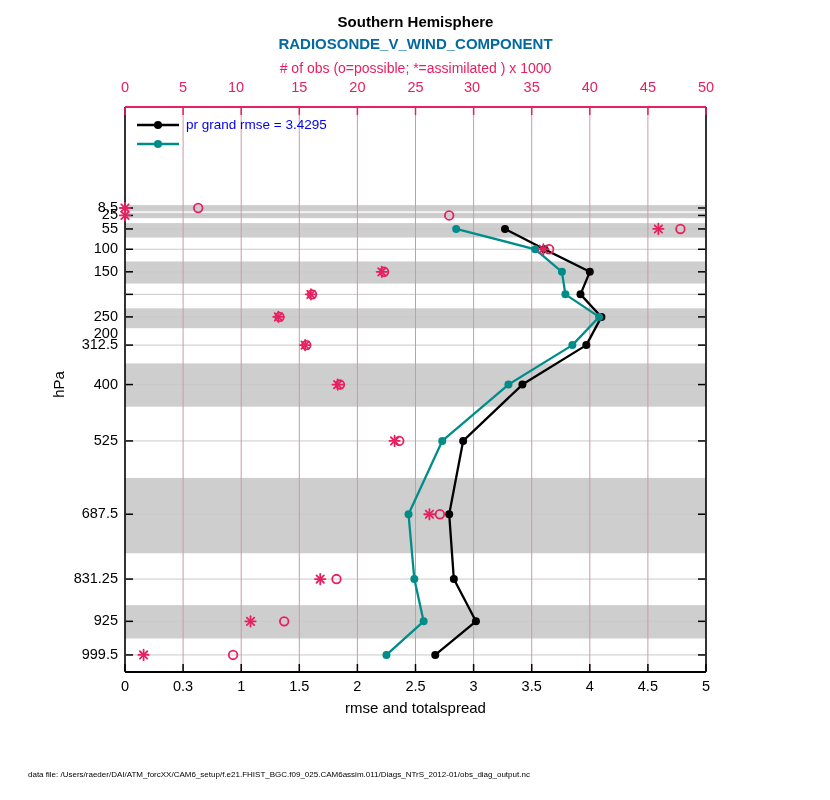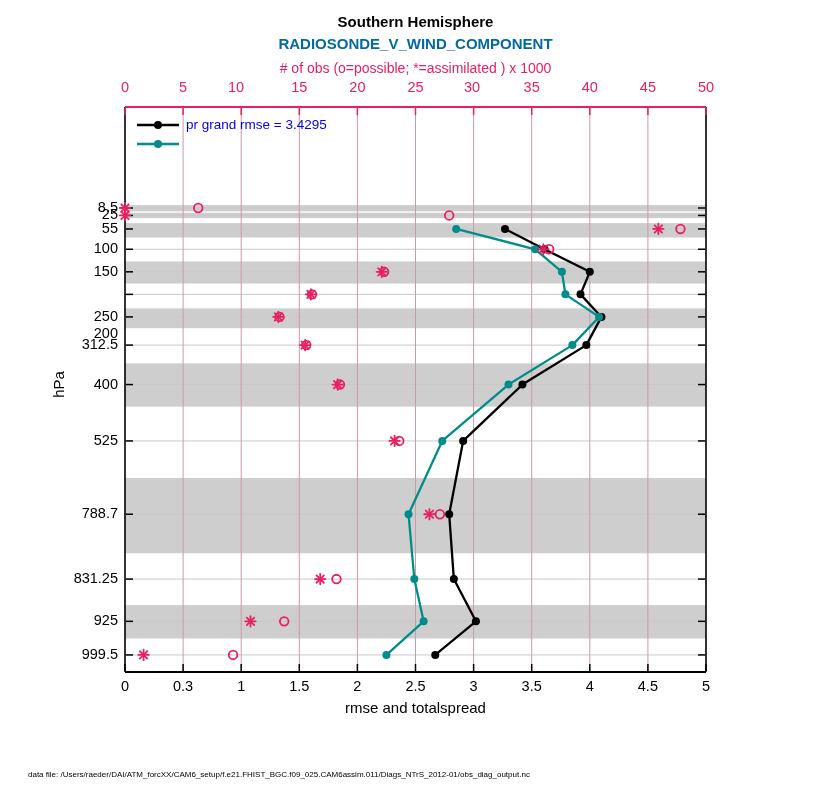--- a/index.html
+++ b/index.html
@@ -68,21 +68,21 @@
       <span class="tick-label tick-y" style="left: 33px; top: 199px; width: 85px;">8.5</span>
       <span class="tick-label tick-y" style="left: 33px; top: 206.441px; width: 85px;">25</span>
       <span class="tick-label tick-y" style="left: 33px; top: 219.971px; width: 85px;">55</span>
       <span class="tick-label tick-y" style="left: 33px; top: 240.267px; width: 85px;">100</span>
       <span class="tick-label tick-y" style="left: 33px; top: 262.817px; width: 85px;">150</span>
       <span class="tick-label tick-y" style="left: 33px; top: 285.366px; width: 85px; margin-top: 40px;">200</span>
       <span class="tick-label tick-y" style="left: 33px; top: 307.916px; width: 85px;">250</span>
       <span class="tick-label tick-y" style="left: 33px; top: 336.104px; width: 85px;">312.5</span>
       <span class="tick-label tick-y" style="left: 33px; top: 375.567px; width: 85px;">400</span>
       <span class="tick-label tick-y" style="left: 33px; top: 431.942px; width: 85px;">525</span>
-      <span class="tick-label tick-y" style="left: 33px; top: 505.229px; width: 85px;">788.7</span>
+      <span class="tick-label tick-y" style="left: 33px; top: 505.229px; width: 85px;">687.5</span>
       <span class="tick-label tick-y" style="left: 33px; top: 570.06px; width: 85px;">831.25</span>
       <span class="tick-label tick-y" style="left: 33px; top: 612.341px; width: 85px;">925</span>
       <span class="tick-label tick-y" style="left: 33px; top: 645.941px; width: 85px;">999.5</span>
     </div>
 
   <div class="ylab">hPa</div>
 
   <div id="plot">
       <svg width="581" height="565">
         <rect x="0" width="581" y="98.0685" height="6.314" fill="#cecece"></rect>

